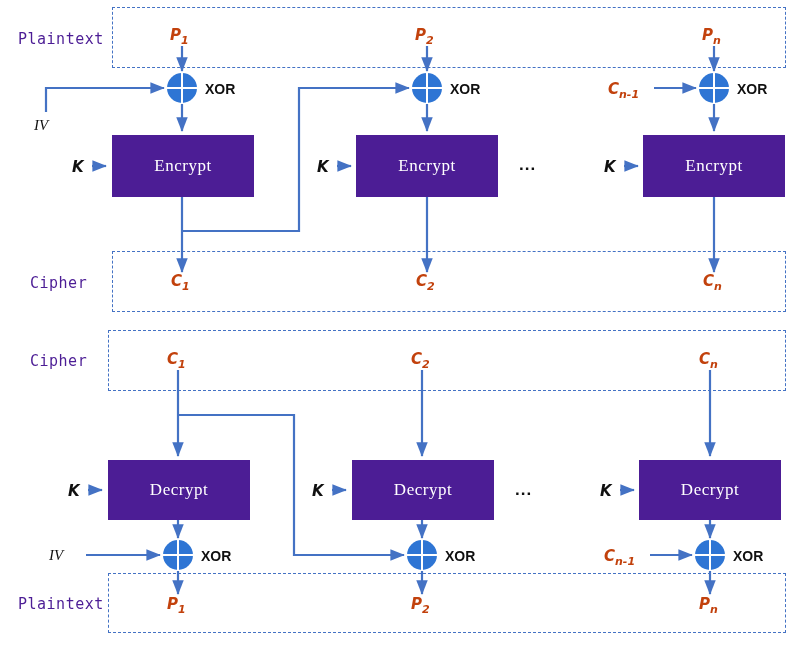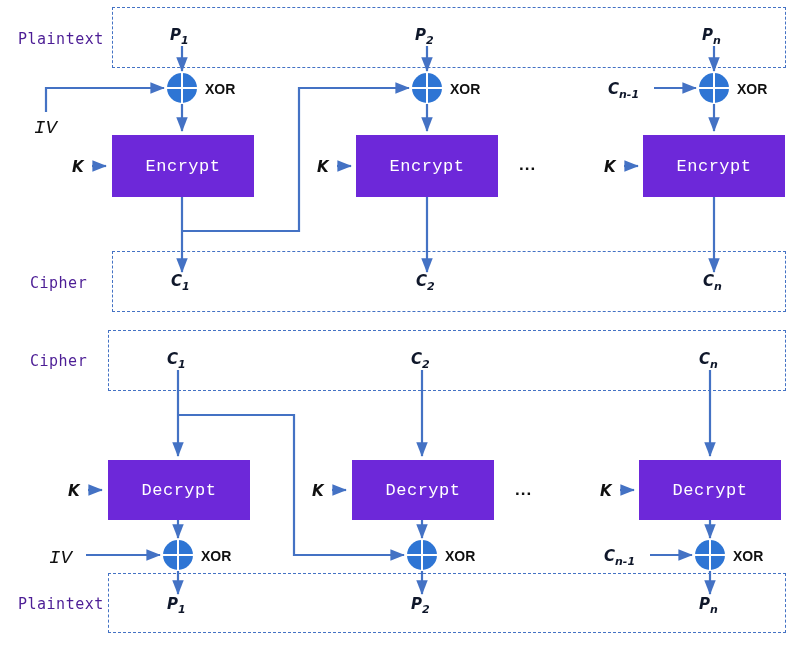--- a/index.html
+++ b/index.html
@@ -36,23 +36,23 @@
     position: absolute;
     font-family: "DejaVu Sans Mono", monospace;
     font-size: 15px;
     color: #4c1d95;
     white-space: nowrap;
     letter-spacing: 0.5px;
   }
   
   .cipher-block {
     position: absolute;
-    background: #6d28d9;
+    background: #4c1d95;
     color: #ffffff;
-    font-family: Liberation Mono, monospace;
+    font-family: Liberation Serif, serif;
     font-size: 17px;
     display: flex;
     align-items: center;
     justify-content: center;
     letter-spacing: 0.5px;
     box-sizing: border-box;
   }
   
   .xor-node {
     position: absolute;
@@ -90,32 +90,32 @@
     color: #101010;
     white-space: nowrap;
   }
   
   .var-label {
     position: absolute;
     font-family: "DejaVu Sans", sans-serif;
     font-style: italic;
     font-weight: bold;
     font-size: 15px;
-    color: #0f172a;
+    color: #c2410c;
     white-space: nowrap;
   }
   .var-label sub {
     font-size: 11px;
     font-style: italic;
   }
   .iv-label {
     position: absolute;
-    font-family: Liberation Mono, monospace;
+    font-family: Liberation Serif, serif;
     font-style: italic;
-    font-size: 19px;
+    font-size: 15px;
     color: #101010;
     white-space: nowrap;
   }
   .key-label {
     position: absolute;
     font-family: "DejaVu Sans", sans-serif;
     font-style: italic;
     font-weight: bold;
     font-size: 15px;
     color: #101010;

